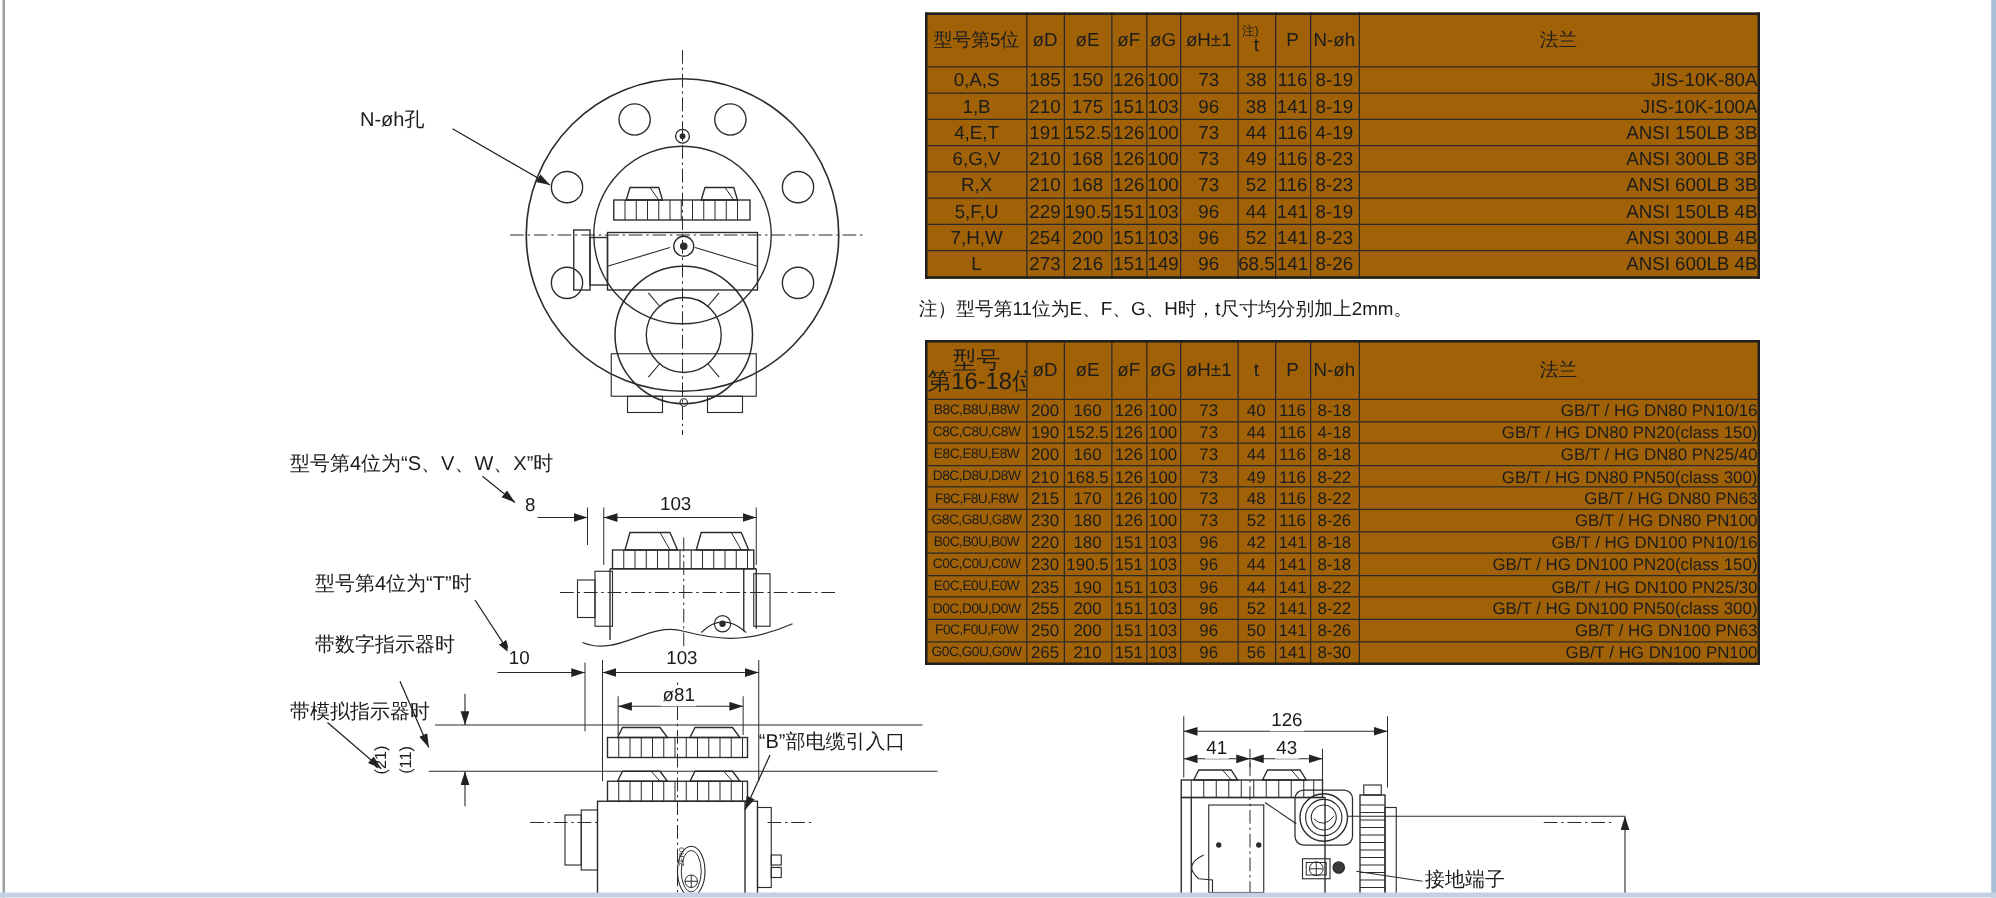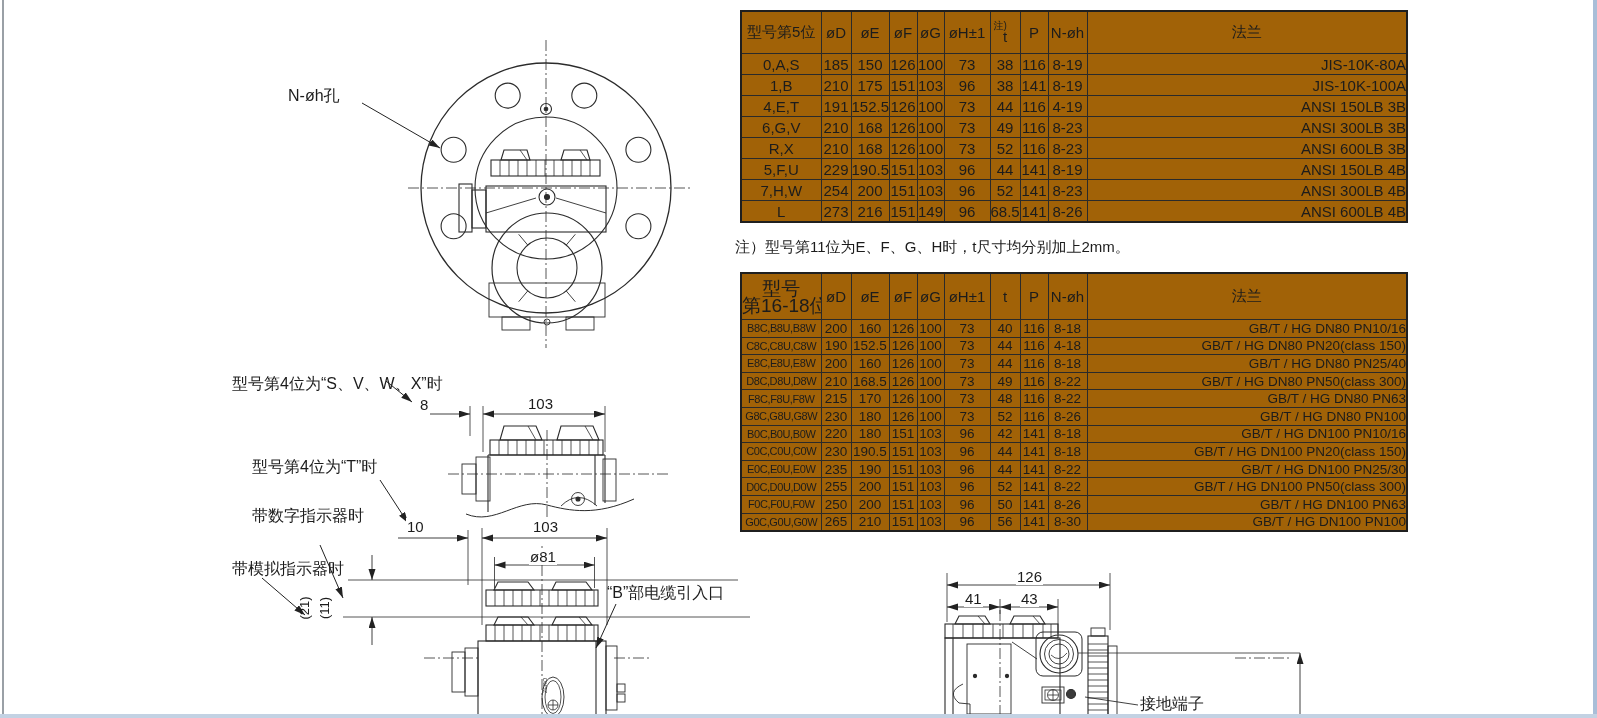--- a/index.html
+++ b/index.html
@@ -204,21 +204,21 @@
     <line x1="1085" y1="697" x2="1138" y2="705" stroke-width="0.9"></line>
 
     <line x1="1000" y1="610" x2="1000" y2="716" stroke-width="0.8" stroke-dasharray="11 3 2 3"></line>
     <line x1="1235" y1="658" x2="1292" y2="658" stroke-width="0.8" stroke-dasharray="11 3 2 3"></line>
     <line x1="1078" y1="653" x2="1300" y2="653" stroke-width="0.8"></line>
     <line x1="1300" y1="716" x2="1300" y2="653" stroke-width="0.9" marker-end="url(#ah)"></line>
   </g>
 </svg>
 
 <div class="lbl" style="left:288px;top:86px">N-øh孔</div>
-<div class="lbl" style="left:232px;top:374px">型号第4位为“S、V、W、X”时</div>
+<div class="lbl" style="left:232px;top:361px">型号第4位为“S、V、W、X”时</div>
 <div class="lbl" style="left:252px;top:457px">型号第4位为“T”时</div>
 <div class="lbl" style="left:252px;top:506px">带数字指示器时</div>
 <div class="lbl" style="left:232px;top:559px">带模拟指示器时</div>
 <div class="lbl" style="left:607px;top:583px">“B”部电缆引入口</div>
 <div class="lbl" style="left:1140px;top:694px">接地端子</div>
 
 <div class="dim" style="left:419px;top:396px">8</div>
 <div class="dim" style="left:527px;top:395px">103</div>
 <div class="dim" style="left:406px;top:518px">10</div>
 <div class="dim" style="left:532px;top:518px">103</div>

